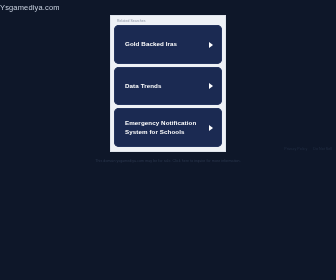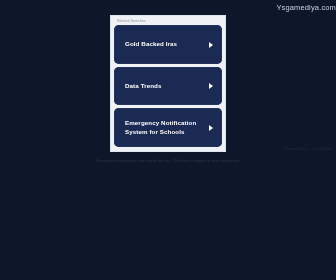--- a/index.html
+++ b/index.html
@@ -14,21 +14,21 @@
     overflow: hidden;
     position: relative;
   }
 
   
   .page-title {
     position: absolute;
     top: 3px;
     left: 0;
     width: 336px;
-    text-align: right;
+    text-align: left;
     color: #c9d2e0;
     font-size: 7.5px;
     letter-spacing: 0.15px;
     font-family: "Liberation Sans", sans-serif;
     white-space: nowrap;
   }
 
   
   .card {
     position: absolute;

